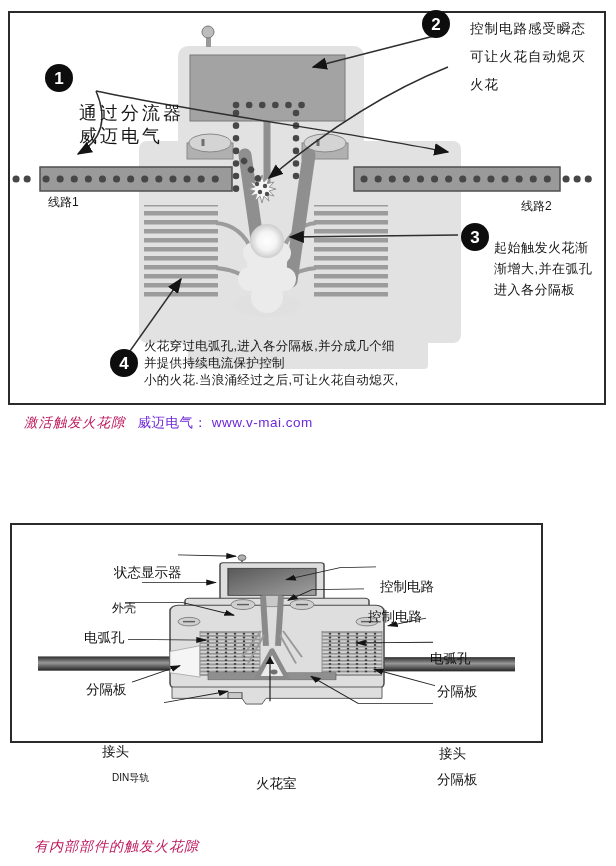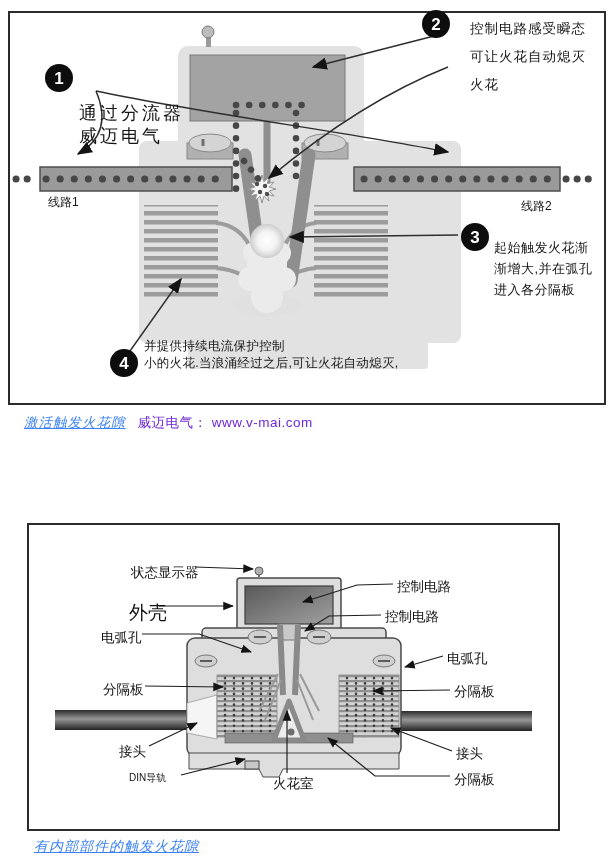--- a/index.html
+++ b/index.html
@@ -1,33 +1,33 @@
 <!DOCTYPE html>
 <html><head>
 <meta charset="utf-8">
 <style>
   html,body{margin:0;padding:0;background:#ffffff;}
   body{width:616px;height:866px;position:relative;overflow:hidden;
        font-family:"Liberation Sans","DejaVu Sans",sans-serif;color:#161616;}
   .figure{position:absolute;border:2px solid #2b2b2b;background:#ffffff;box-sizing:border-box;}
   #figure1{left:8px;top:11px;width:598px;height:394px;}
-  #figure2{left:27px;top:523px;width:533px;height:308px;}
+  #figure2{left:10px;top:523px;width:533px;height:220px;}
   .figure svg{position:absolute;left:0;top:0;width:100%;height:100%;}
   .badge{position:absolute;width:28px;height:28px;border-radius:50%;background:#0d0d0d;
          color:#ffffff;font-weight:bold;font-size:17px;display:flex;align-items:center;
          justify-content:center;line-height:1;z-index:5;}
   .lbl{position:absolute;white-space:nowrap;z-index:4;}
   .callout-text{position:absolute;z-index:4;}
   .c1-text{font-size:18px;line-height:23px;letter-spacing:3px;}
   .c2-text{font-size:13.5px;line-height:28px;letter-spacing:1px;margin-left:16px;}
   .c3-text{font-size:13px;line-height:21px;letter-spacing:0.5px;margin-top:12px;}
   .c4-text{font-size:12.5px;line-height:17px;letter-spacing:0.3px;}
   .line-label{font-size:12px;}
   .caption-row{position:absolute;display:flex;align-items:baseline;gap:12px;z-index:4;}
-  .caption{font-style:italic;font-size:13.5px;color:#3b82f6;letter-spacing:1px;text-decoration:underline;}
+  .caption{font-style:italic;font-size:13.5px;color:#be185d;letter-spacing:1px;}
   .watermark{font-size:13.5px;color:#6d28d9;letter-spacing:0.5px;}
   .part-label{font-size:13.5px;color:#111111;}
 </style>
 </head>
 <body>
 
 <div class="figure" id="figure1">
   <svg viewBox="0 0 594 390" preserveAspectRatio="none">
     <defs>
       <pattern id="plates1" patternUnits="userSpaceOnUse" width="200" height="9">
@@ -141,20 +141,21 @@
     <div>控制电路感受瞬态</div>
     <div>可让火花自动熄灭</div>
     <div>火花</div>
   </div>
   <div class="callout-text c3-text" style="left:484px;top:212px;">
     <div>起始触发火花渐</div>
     <div>渐增大,并在弧孔</div>
     <div>进入各分隔板</div>
   </div>
   <div class="callout-text c4-text" style="left:134px;top:325px;">
+    <div>火花穿过电弧孔,进入各分隔板,并分成几个细</div>
     <div>并提供持续电流保护控制</div>
     <div>小的火花.当浪涌经过之后,可让火花自动熄灭,</div>
   </div>
 
   <div class="lbl line-label" style="left:38px;top:181px;">线路1</div>
   <div class="lbl line-label" style="left:511px;top:185px;">线路2</div>
 </div>
 
 <div class="caption-row" style="left:24px;top:414px;">
   <span class="caption">激活触发火花隙</span>
@@ -256,21 +257,21 @@
       <path d="M364,59 L328,60 L274,77" marker-end="url(#ah2)"></path>
       <path d="M352,90 L300,91 L276,106" marker-end="url(#ah2)"></path>
       <path d="M414,131 L376,142" marker-end="url(#ah2)"></path>
       <path d="M421,165 L344,166" marker-end="url(#ah2)"></path>
       <path d="M423,226 L362,203" marker-end="url(#ah2)"></path>
       <path d="M421,251 L346,251 L299,213" marker-end="url(#ah2)"></path>
     </g>
   </svg>
 
   <div class="lbl part-label" style="left:102px;top:39px;">状态显示器</div>
-  <div class="lbl part-label" style="left:100px;top:75px;font-size:19px;">外壳</div>
+  <div class="lbl part-label" style="left:100px;top:75px;font-size:12px;">外壳</div>
   <div class="lbl part-label" style="left:72px;top:104px;">电弧孔</div>
   <div class="lbl part-label" style="left:74px;top:156px;">分隔板</div>
   <div class="lbl part-label" style="left:90px;top:218px;">接头</div>
   <div class="lbl part-label" style="left:100px;top:246px;font-size:10px;">DIN导轨</div>
   <div class="lbl part-label" style="left:244px;top:250px;text-align:right;">火花室</div>
   <div class="lbl part-label" style="left:368px;top:53px;">控制电路</div>
   <div class="lbl part-label" style="left:356px;top:83px;">控制电路</div>
   <div class="lbl part-label" style="left:418px;top:125px;">电弧孔</div>
   <div class="lbl part-label" style="left:425px;top:158px;">分隔板</div>
   <div class="lbl part-label" style="left:427px;top:220px;">接头</div>

